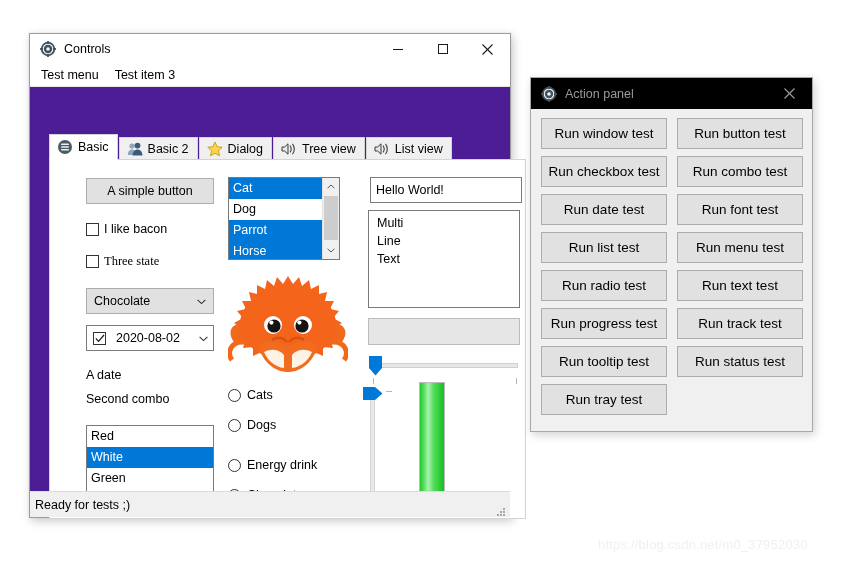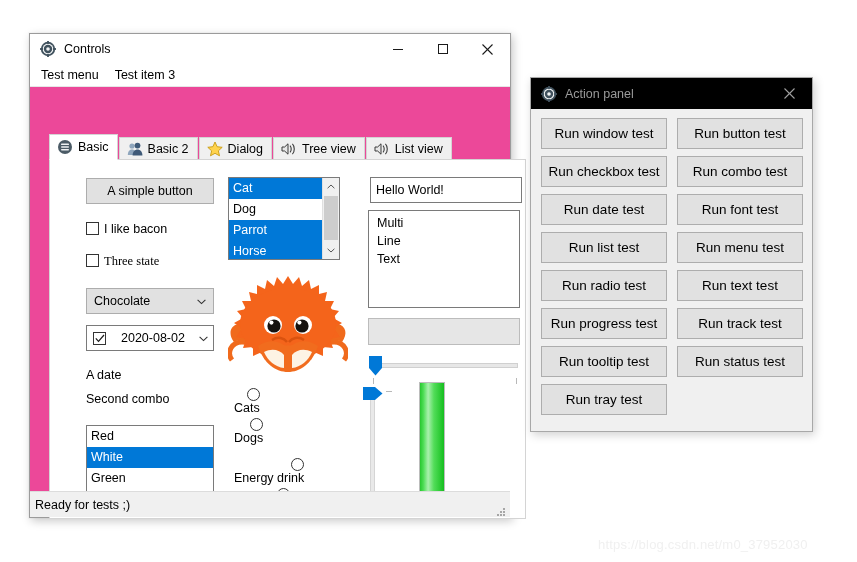--- a/index.html
+++ b/index.html
@@ -19,21 +19,21 @@
     color: #f0f0f0;
     letter-spacing: 0.2px;
     white-space: nowrap;
   }
 
   
   .win-main {
     position: absolute;
     left: 29px; top: 33px;
     width: 482px; height: 485px;
-    background: #ec4899;
+    background: #4c1d95;
     border: 1px solid #9b9b9b;
     box-shadow: 0 0 0 1px rgba(0,0,0,0.02), 2px 3px 9px rgba(0,0,0,0.22);
     box-sizing: border-box;
   }
   .titlebar {
     position: relative;
     height: 30px;
     background: #ffffff;
     display: flex;
     align-items: center;
@@ -147,21 +147,21 @@
     background: #e1e1e1;
     border: 1px solid #adadad;
     font-family: "Liberation Sans", sans-serif;
     font-size: 12.5px;
     color: #000000;
     display: flex; align-items: center; justify-content: center;
     box-sizing: border-box;
     text-align: center;
   }
 
-  .chk-row { display: flex; align-items: flex-start; }
+  .chk-row { display: flex; align-items: center; }
   .chk-box {
     width: 13px; height: 13px;
     border: 1px solid #333333;
     background: #ffffff;
     box-sizing: border-box;
     flex: none;
     display: flex; align-items: center; justify-content: center;
   }
   .chk-label {
     font-size: 12.5px; color: #000000;
@@ -188,21 +188,21 @@
   }
   .dp-chk {
     width: 13px; height: 13px;
     border: 1px solid #333333;
     margin-left: 6px;
     box-sizing: border-box;
     flex: none;
     display: flex; align-items: center; justify-content: center;
     background: #fff;
   }
-  .dp-text { margin-left: 15px; flex: 1; }
+  .dp-text { margin-left: 10px; flex: 1; }
   .dp-arrow { margin-right: 5px; }
 
   .plainlabel { font-size: 12.5px; color: #000000; white-space: nowrap; }
 
   .listbox {
     background: #ffffff;
     border: 1px solid #7a7a7a;
     box-sizing: border-box;
     overflow: hidden;
   }
@@ -248,21 +248,21 @@
     background: #ffffff;
     border: 1px solid #7a7a7a;
     box-sizing: border-box;
     font-size: 12.5px;
     color: #000000;
     padding: 3px 8px;
     line-height: 1.45;
     white-space: pre-line;
   }
 
-  .radio-row { display: flex; align-items: flex-end; flex-direction: column; }
+  .radio-row { display: flex; align-items: center; }
   .radio-dot {
     width: 13px; height: 13px;
     border: 1px solid #333333;
     border-radius: 50%;
     background: #ffffff;
     box-sizing: border-box; flex: none;
   }
   .radio-label {
     font-size: 12.5px; color: #000000;
     margin-left: 6px; white-space: nowrap;

